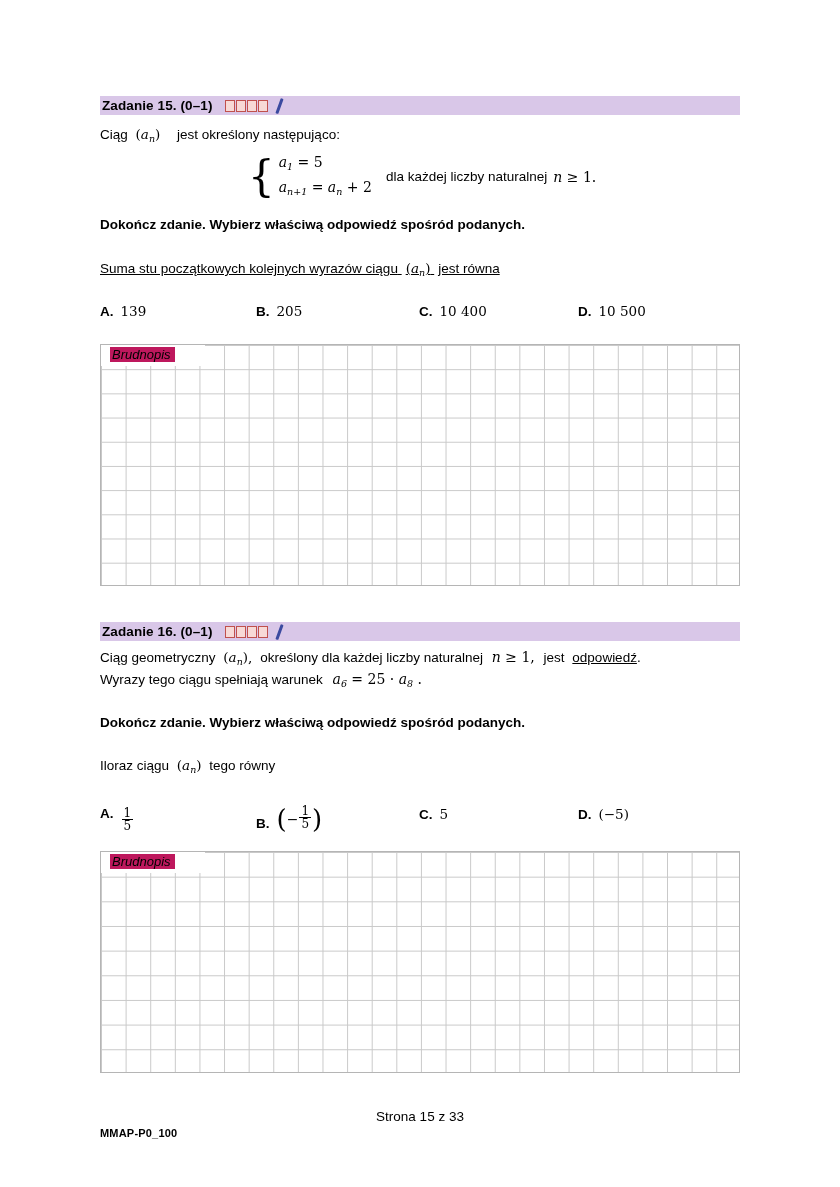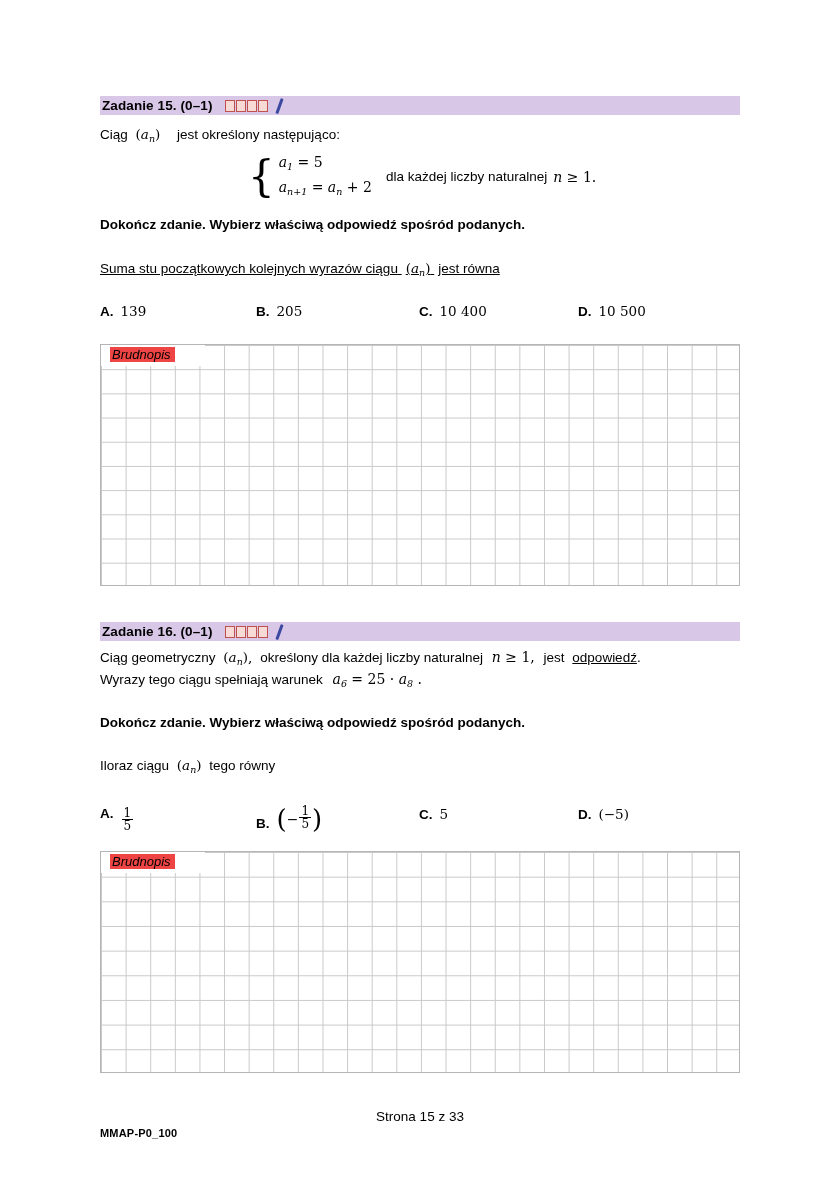--- a/index.html
+++ b/index.html
@@ -169,21 +169,21 @@
     left: 0; top: 0; right: 0; bottom: 0;
     background-image:
       linear-gradient(to right, #c9c9c9 1px, transparent 1px),
       linear-gradient(to bottom, #c9c9c9 1px, transparent 1px);
     background-position: 0 0, 0 0;
   }
   .brudnopis-label {
     position: absolute;
     font-style: italic;
     font-size: 13px;
-    background: #ef4444;
+    background: #be185d;
     padding: 0 4px 0 2px;
     z-index: 3;
   }
   .brudnopis-mask {
     position: absolute;
     background: #ffffff;
     z-index: 2;
   }
 
   

